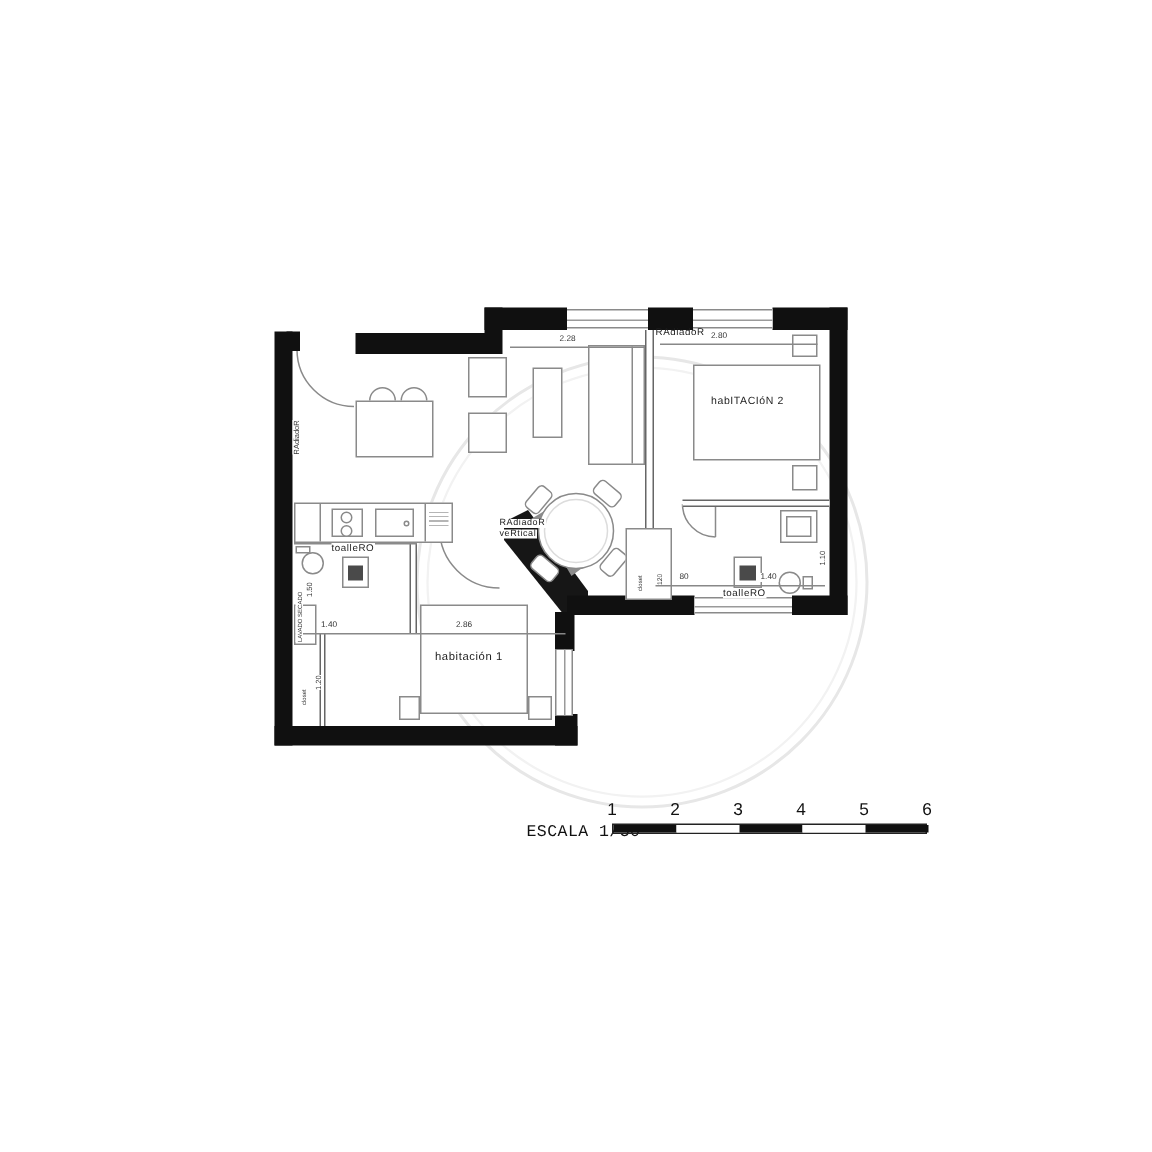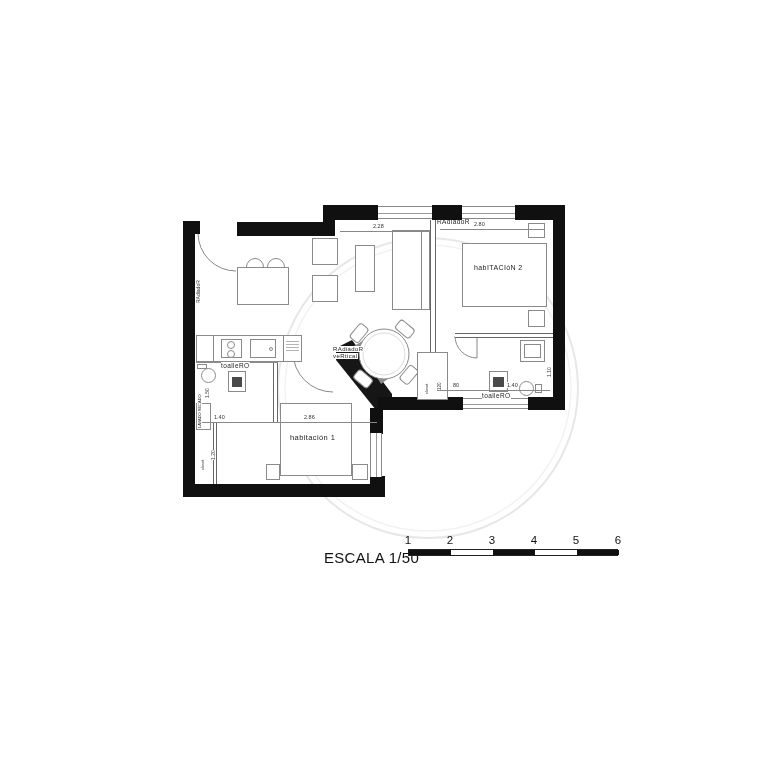--- a/index.html
+++ b/index.html
@@ -22,21 +22,21 @@
   .thinline{position:absolute;background:#8a8a8a;}
   .cabtext{position:absolute;background:repeating-linear-gradient(#b5b5b5 0 1px,#fff 1px 3px);}
   svg{position:absolute;left:0;top:0;}
   
   #scalebar{position:absolute;left:0;top:0;width:768px;height:768px;}
   .sb-num{position:absolute;top:534px;font-size:11.5px;color:#111;transform:translateX(-50%);}
   .sb-bar{position:absolute;left:408px;top:549px;width:210px;height:7px;border:1px solid #222;box-sizing:border-box;display:flex;}
   .sb-seg{flex:1 0 42px;height:100%;}
   .sb-black{background:#101010;}
   .sb-white{background:#fff;}
-  .sb-label{position:absolute;left:324px;top:549px;font-size:15px;color:#111;letter-spacing:.3px;}
+  .sb-label{position:absolute;left:351px;top:549px;font-size:11px;color:#111;letter-spacing:.3px;font-family:Liberation Mono, monospace;}
 </style>
 </head>
 <body>
 
 <div id="canvas">
 
   <svg width="768" height="768">
     <g>
       <circle cx="428" cy="388" r="150" fill="none" stroke="#e7e7e7" stroke-width="2"></circle>
       <circle cx="428" cy="388" r="143" fill="none" stroke="#f2f2f2" stroke-width="1.5"></circle>

